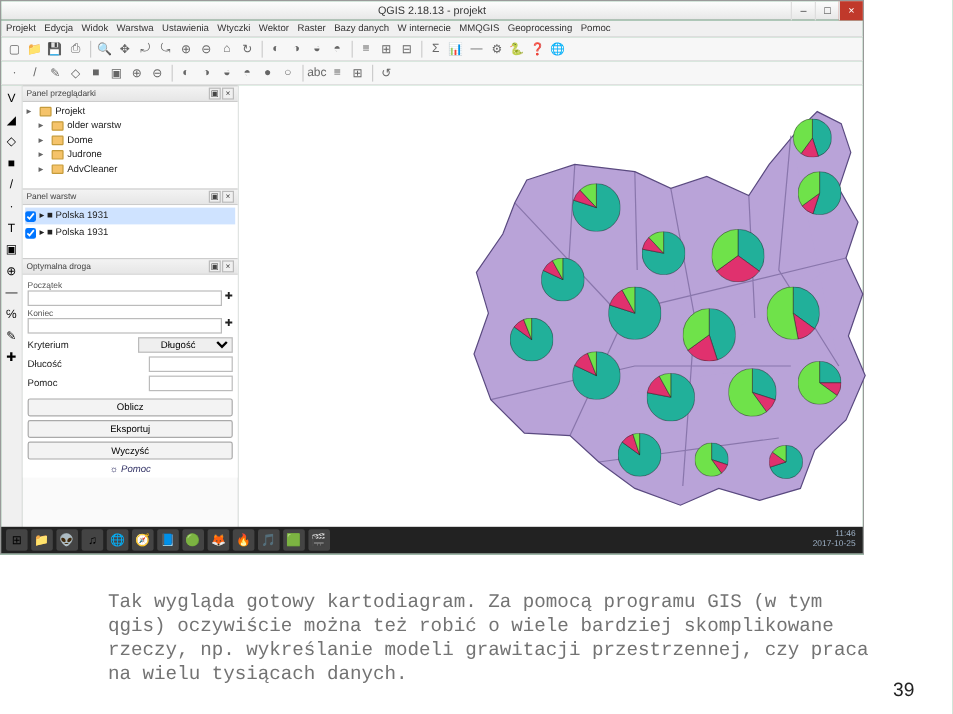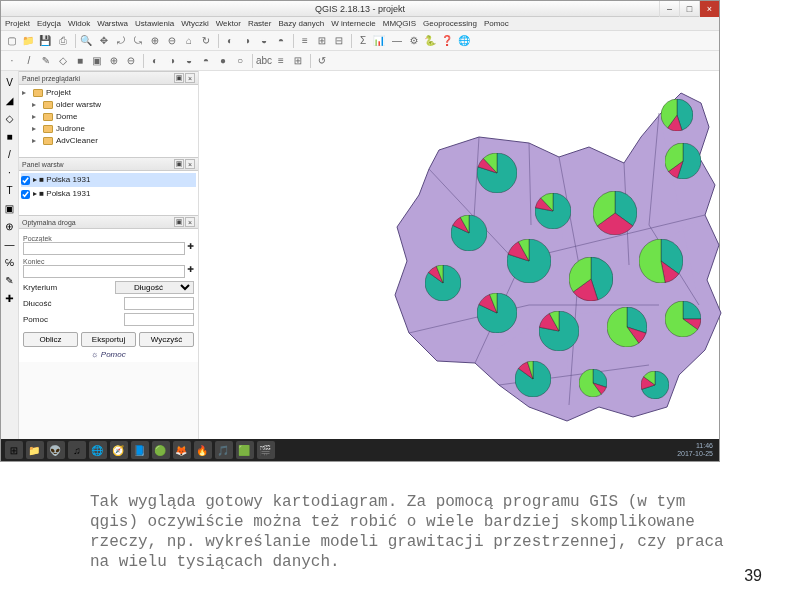--- a/index.html
+++ b/index.html
@@ -30,21 +30,21 @@
   .folder-ico { width:10px; height:8px; background:#f5c36a; border:1px solid #c59b3a; border-radius:1px; }
   #layers-body { height: 44px; padding: 2px; }
   #layers-body .row { display:flex; align-items:center; gap:3px; line-height:14px; }
   #layers-body input[type=checkbox]{ width:9px; height:9px; }
   #layers-body .hl { background:#cfe3ff; }
   #path-body { padding:3px 4px; }
   #path-body .label { font-size:7px; color:#555; margin-top:3px;}
   #path-body input { width: 100%; border:1px solid #bbb; font-size:8px; padding:1px 2px; }
   #path-body select { border:1px solid #bbb; font-size:8px; padding:0 14px; }
   #path-body .row { display:flex; align-items:center; justify-content:space-between; margin-top:3px; }
-  #path-body .btns { display:flex; gap:3px; margin-top:6px; }
+  #path-body .btns { display:flex; gap:3px; margin-top:6px;flex-direction:column; }
   #path-body .btns button { flex:1; font-size:8px; padding:2px 0; border:1px solid #aaa; background:#f3f3f3; border-radius:2px; cursor:pointer; }
   #path-body .helprow { text-align:center; font-size:8px; color:#336; margin-top:3px; cursor:pointer;font-style:italic;}
   .canvas { flex:1; background:#fff; position:relative; }
   .statusbar { height: 14px; background:#f0f0f0; border-top:1px solid #ccc; display:flex; align-items:center; gap:6px; padding:0 4px; font-size:7px; color:#444; }
   .statusbar .field { display:flex; align-items:center; gap:2px; }
   .statusbar input { width:52px; border:1px solid #bbb; font-size:7px; padding:0 1px; }
   .caption { padding: 30px 70px 10px 90px; font-size: 16px; color:#737373; line-height: 1.25; font-family: Liberation Mono, monospace; }
   .pageno { position:absolute; right:32px; bottom: 10px; font-size:16px; color:#222; }
   .taskbar { height:22px; background:#222; position:absolute; left:0; right:0; bottom:0; display:flex; align-items:center; padding:0 4px; gap:3px; }
   .taskbar .tbicon { width:18px;height:18px; background:#444; border-radius:2px; display:flex;align-items:center;justify-content:center; cursor:pointer; }

